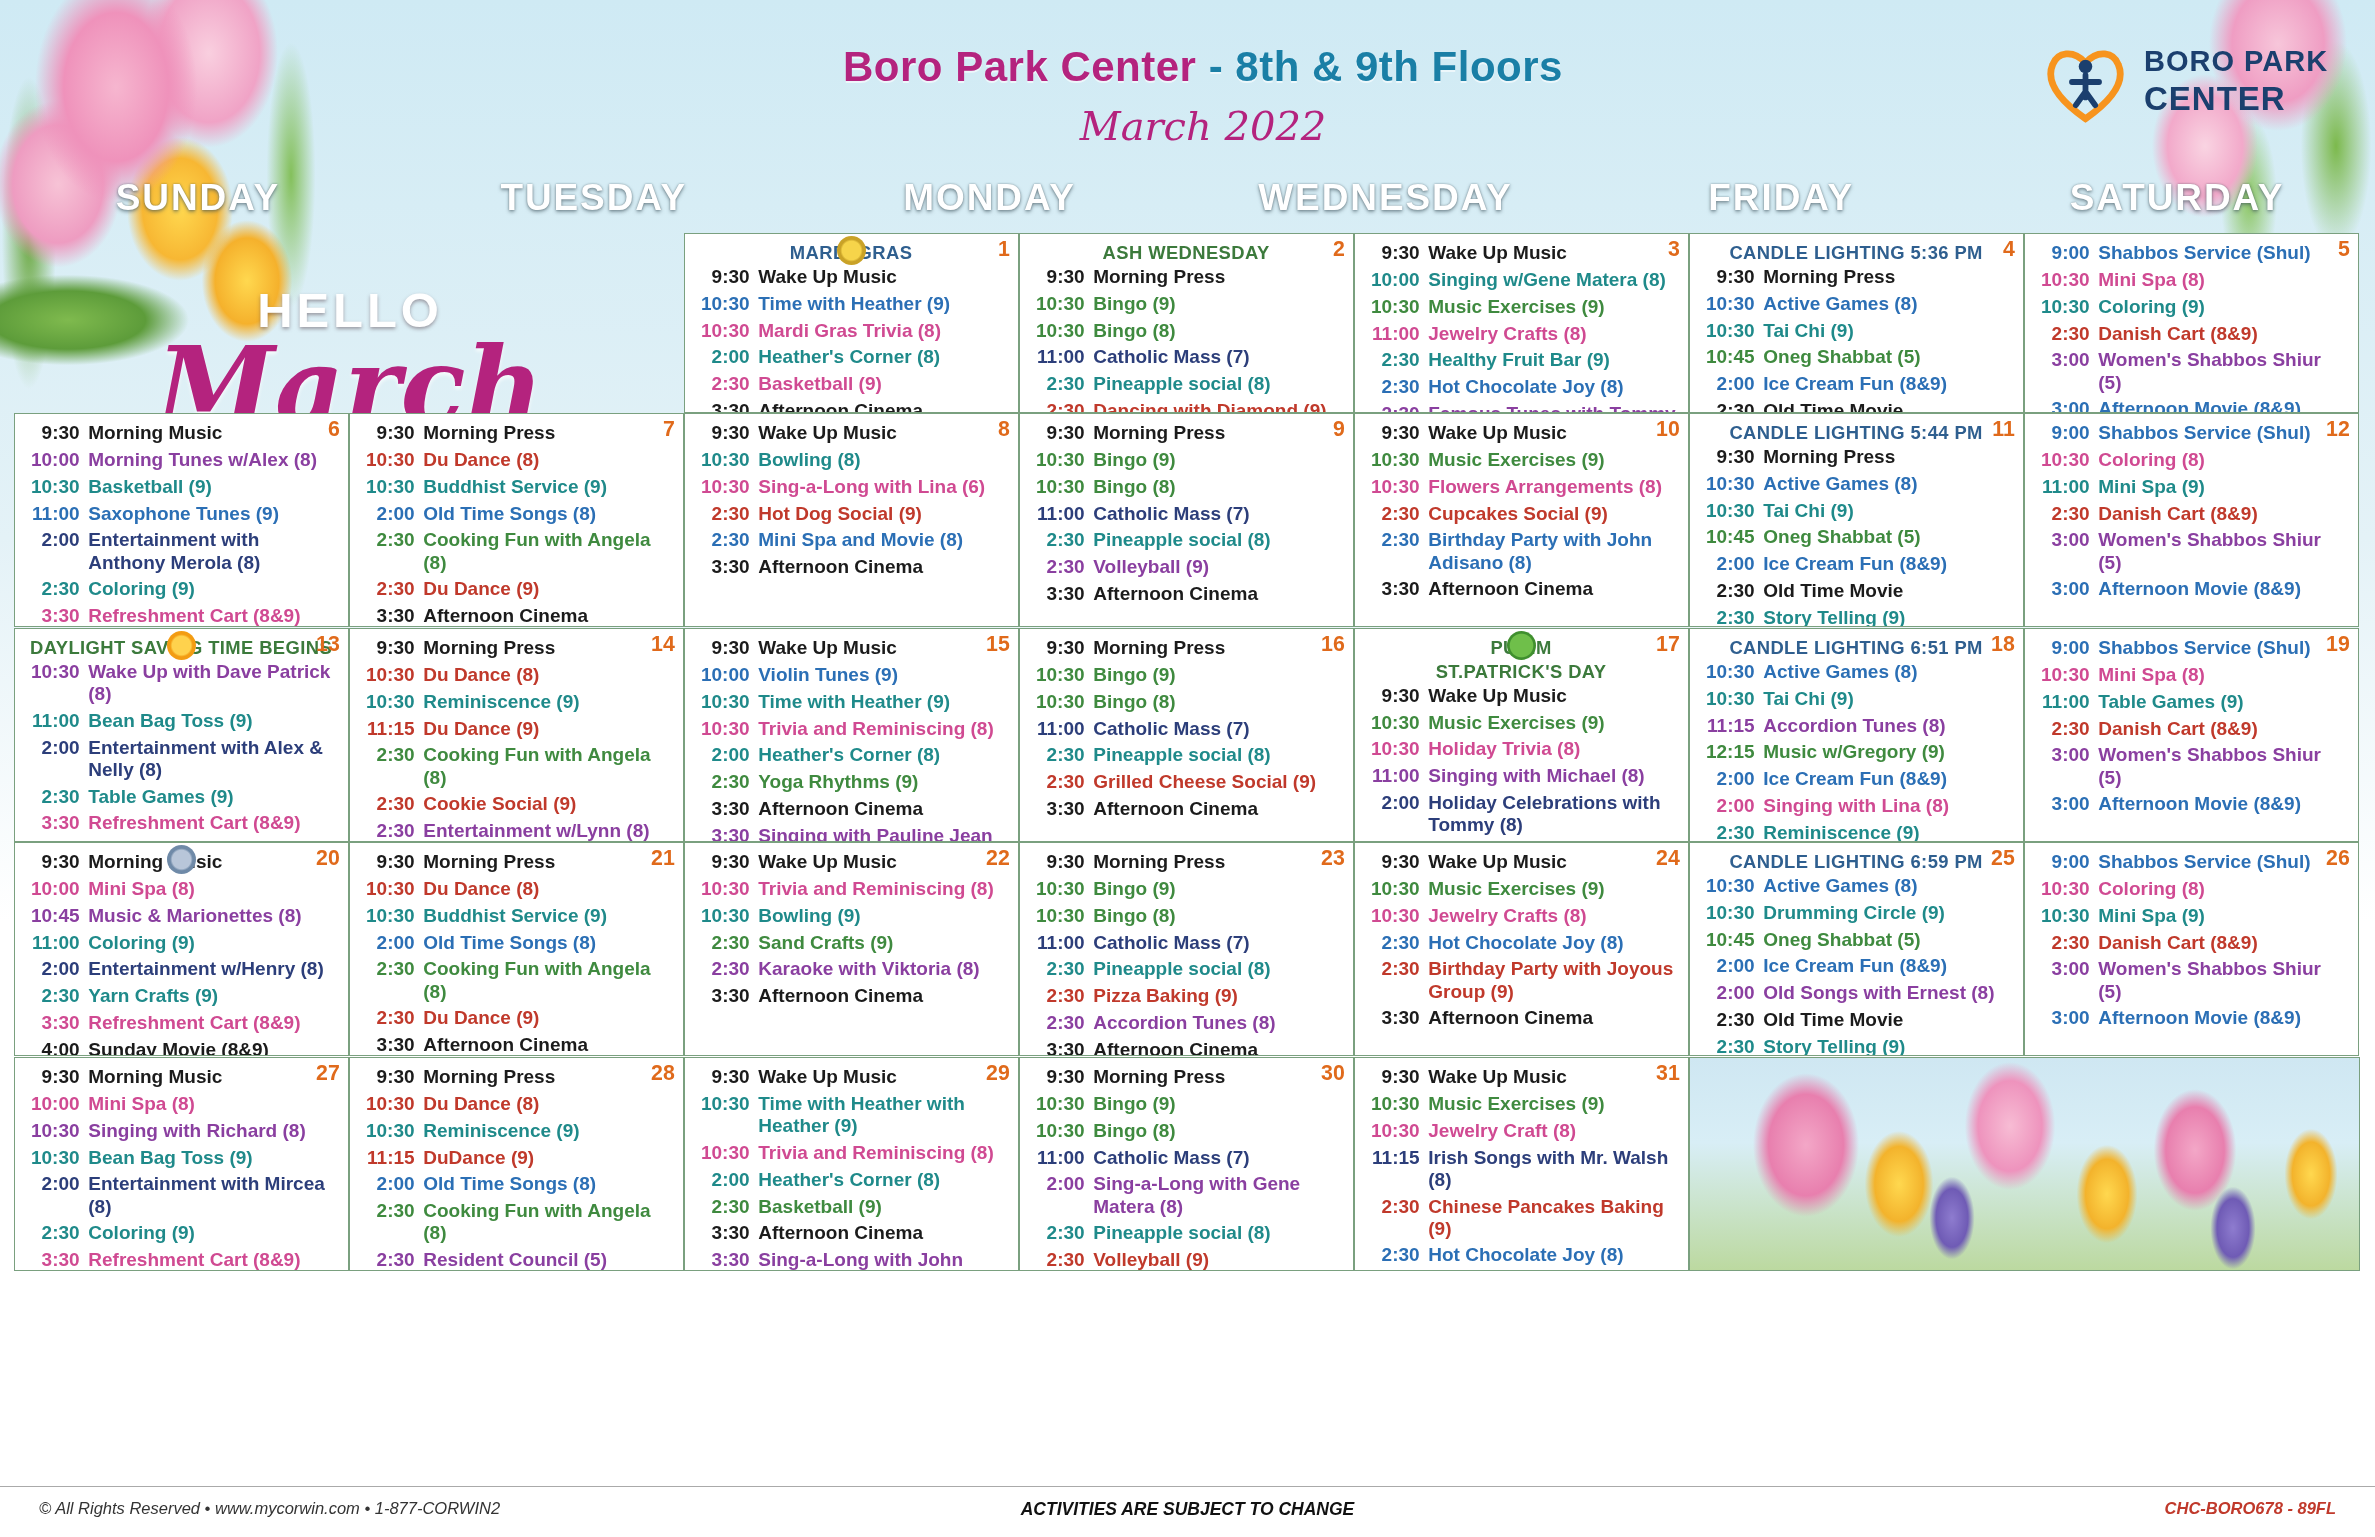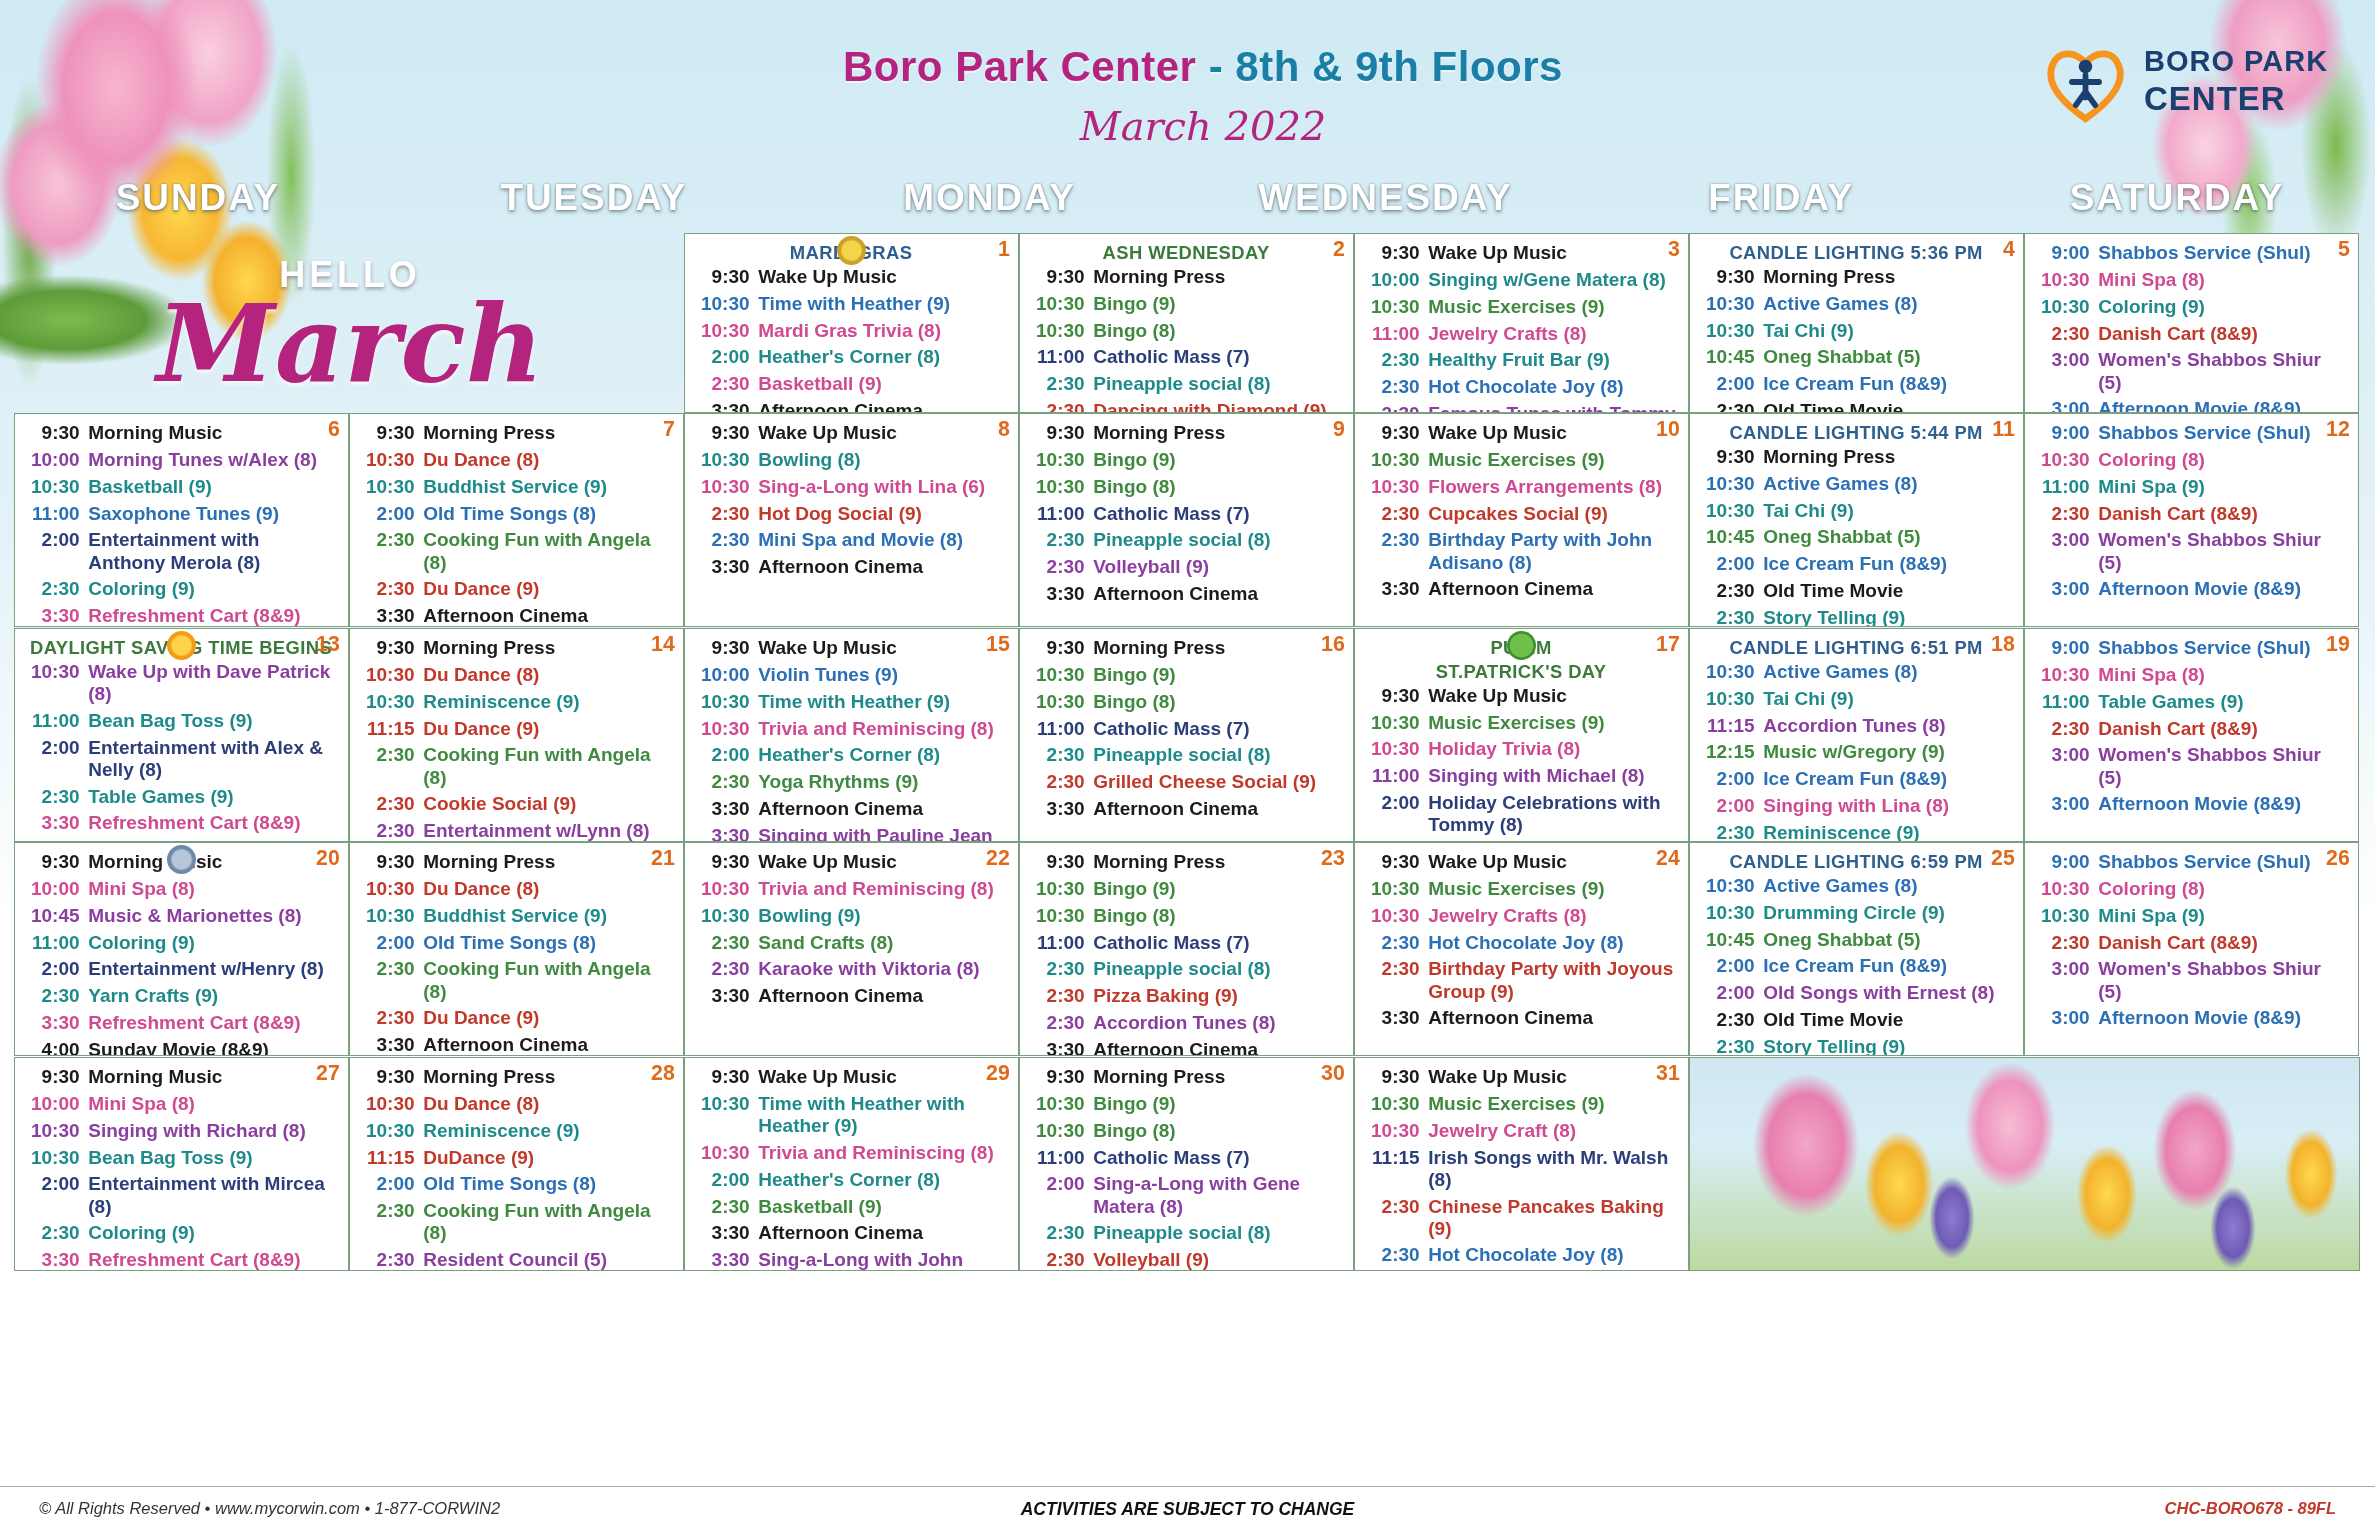--- a/index.html
+++ b/index.html
@@ -80,22 +80,23 @@
     letter-spacing:1.9px;
     text-shadow: 0 1.9px 3.9px rgba(60,80,90,.55), 0 0 1.9px rgba(40,60,70,.5);
     line-height:50px;
   }
   
   .hello {
     position:absolute; left:146px; top:254px; width:408px; height:194px;
     text-align:center; pointer-events:none;
   }
   .hello-1 {
-    font-size:36px; font-weight:bold; color:#ffffff; letter-spacing:3.9px;
+    font-size:49px; font-weight:bold; color:#ffffff; letter-spacing:3.9px;
     text-shadow:0 1.9px 3.9px rgba(90,70,80,.5);
+    margin-top:28px;
   }
   .hello-2 {
     font-family:"DejaVu Serif", serif; font-style:italic; font-weight:bold;
     font-size:107px; color:#b4237e; line-height:1;
     text-shadow:0 2.9px 3.9px rgba(255,255,255,.75);
     margin-top:-5.8px;
   }
   
   .grid {
     position:absolute; left:13.6px; top:233px; width:2348px; height:1252px;
@@ -847,21 +848,21 @@
           <div class="evt c-pink">
             <span class="t">10:30</span>
             <span class="n">Trivia and Reminiscing (8)</span>
           </div>
           <div class="evt c-teal">
             <span class="t">10:30</span>
             <span class="n">Bowling (9)</span>
           </div>
           <div class="evt c-green">
             <span class="t">2:30</span>
-            <span class="n">Sand Crafts (8)</span>
+            <span class="n">Sand Crafts (9)</span>
           </div>
           <div class="evt c-purple">
             <span class="t">2:30</span>
             <span class="n">Karaoke with Viktoria (8)</span>
           </div>
           <div class="evt c-dark">
             <span class="t">3:30</span>
             <span class="n">Afternoon Cinema</span>
           </div>
         </div>

